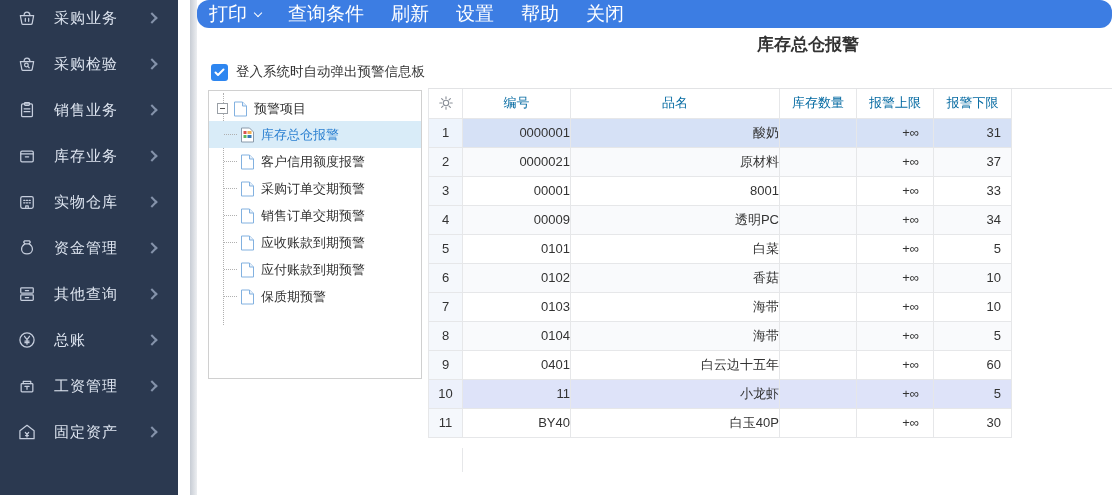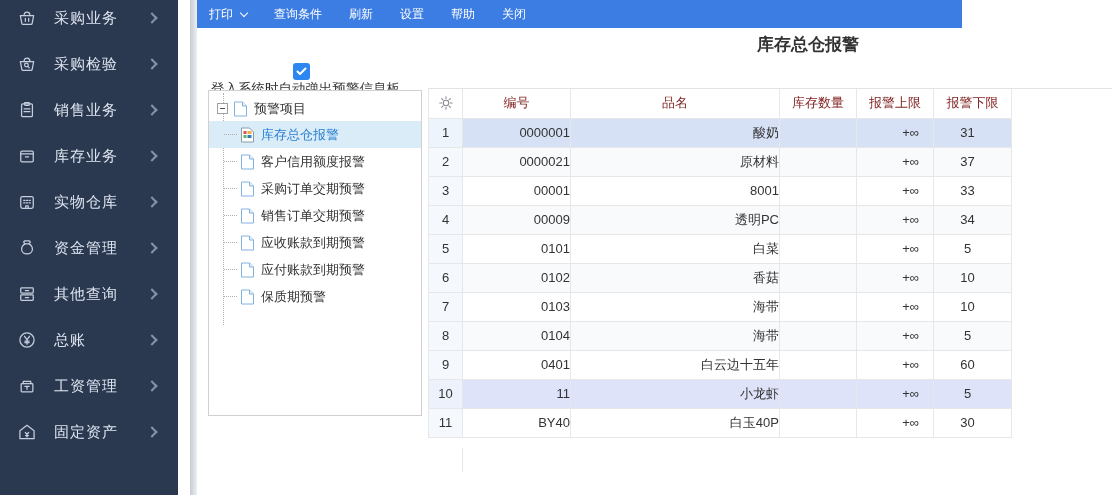--- a/index.html
+++ b/index.html
@@ -13,54 +13,54 @@
   .sidebar-item { height:46px; display:flex; align-items:center; padding:0 14px 0 17px; color:#dde4ef; font-size:15px; cursor:pointer; }
   .sidebar-item .icn { width:20px; height:20px; margin-right:17px; flex:none; }
   .sidebar-item .icn svg { display:block; width:20px; height:20px; stroke:#c6cedd; fill:none; stroke-width:1.5; stroke-linecap:round; stroke-linejoin:round; }
   .sidebar-item .lbl { flex:1; letter-spacing:1px; }
   .chev { width:8px; height:8px; border-top:2px solid #8593ab; border-right:2px solid #8593ab; transform:rotate(45deg); flex:none; margin-right:8px; }
 
   
   .gutter { position:absolute; left:190px; top:0; width:7px; height:495px; background:linear-gradient(to right,#c7ccd4,#eceef1); }
 
   
-  .toolbar { position:absolute; left:197px; top:0; width:765px; height:28px; background:#3c7de3; display:flex; align-items:center; color:#fff; font-size:12px; padding-left:12px; }
+  .toolbar { position:absolute; left:197px; top:0; width:915px; height:28px; background:#3c7de3; display:flex; align-items:center; color:#fff; font-size:19px; padding-left:12px;border-radius:12px; }
   .tb-item { margin-right:27px; display:flex; align-items:center; cursor:pointer; white-space:nowrap; }
   .caret { width:6px; height:6px; border-right:1.5px solid #fff; border-bottom:1.5px solid #fff; transform:rotate(45deg); margin-left:8px; margin-top:-3px; }
 
   
   .page-title { position:absolute; left:808px; top:33px; transform:translateX(-50%); font-size:17px; font-weight:bold; color:#333; white-space:nowrap; }
 
   
-  .opt-row { position:absolute; left:211px; top:63px; display:flex; align-items:center; font-size:13.5px; color:#333;flex-direction:column; }
+  .opt-row { position:absolute; left:211px; top:63px; display:flex; align-items:center; font-size:13.5px; color:#333; }
   .checkbox { width:17px; height:17px; border-radius:3px; background:#2e86f0; display:flex; align-items:center; justify-content:center; margin-right:8px; cursor:pointer; }
 
   
-  .tree { position:absolute; left:208px; top:90px; width:214px; height:326px; border:1px solid #d0d0d0; background:#fff; font-size:13px; color:#333; padding-top:5px; overflow:hidden; }
+  .tree { position:absolute; left:208px; top:90px; width:214px; height:289px; border:1px solid #d0d0d0; background:#fff; font-size:13px; color:#333; padding-top:5px; overflow:hidden; }
   .tree-guide { position:absolute; left:14px; top:2px; height:232px; border-left:1px dotted #b0b0b0; }
   .tree-root { height:25px; display:flex; align-items:center; position:relative; padding-left:8px; cursor:pointer; }
   .expander { width:11px; height:11px; background:#fff; flex:none; margin-right:5px; }
   .expander svg { display:block; }
   .doc-icn { width:15px; height:16px; flex:none; margin-right:6px; }
   .doc-icn svg { display:block; }
   .tree-item { height:27px; display:flex; align-items:center; position:relative; cursor:pointer; }
   .tree-item .stub { width:13px; border-top:1px dotted #b0b0b0; margin-left:15px; margin-right:3px; flex:none; }
   .tree-item.selected { background:#d9ecf8; color:#2a7fd0; }
 
   
   .table-wrap { position:absolute; left:428px; top:88px; width:684px; border-top:1px solid #e2e3e5; }
   table { border-collapse:collapse; table-layout:fixed; width:583px; font-size:13px; color:#333; }
   th,td { border:1px solid #e6e7e9; height:29px; padding:0; overflow:hidden; white-space:nowrap; }
-  thead th { border-top:none; font-weight:normal; color:#7f1d1d; background:#fff; text-align:center; }
+  thead th { border-top:none; font-weight:normal; color:#0369a1; background:#fff; text-align:center; }
   th.gear-cell { text-align:center; }
   th.gear-cell svg { display:block; margin:0 auto; }
   td.num { background:#f5f8fc; text-align:center; }
   td.code,td.name { text-align:right; padding-left:16px; }
   td.upper { text-align:right; padding-right:14px; }
-  td.lower { text-align:center; padding-right:10px; }
+  td.lower { text-align:right; padding-right:10px; }
   tbody tr:nth-child(even) td { background:#f9fafc; }
   tbody tr:nth-child(even) td.num { background:#f5f8fc; }
   tr.hl1 td { background:#d6e1f6 !important; }
   tr.hl1 td.num { background:#eef4fc !important; }
   tr.hl2 td { background:#dee3f9 !important; }
   tr.hl2 td.num { background:#edf1fb !important; }
   .table-tail { position:absolute; left:462px; top:448px; height:24px; width:0; border-left:1px solid #e6e7e9; }
 </style>
 </head>
 <body>

